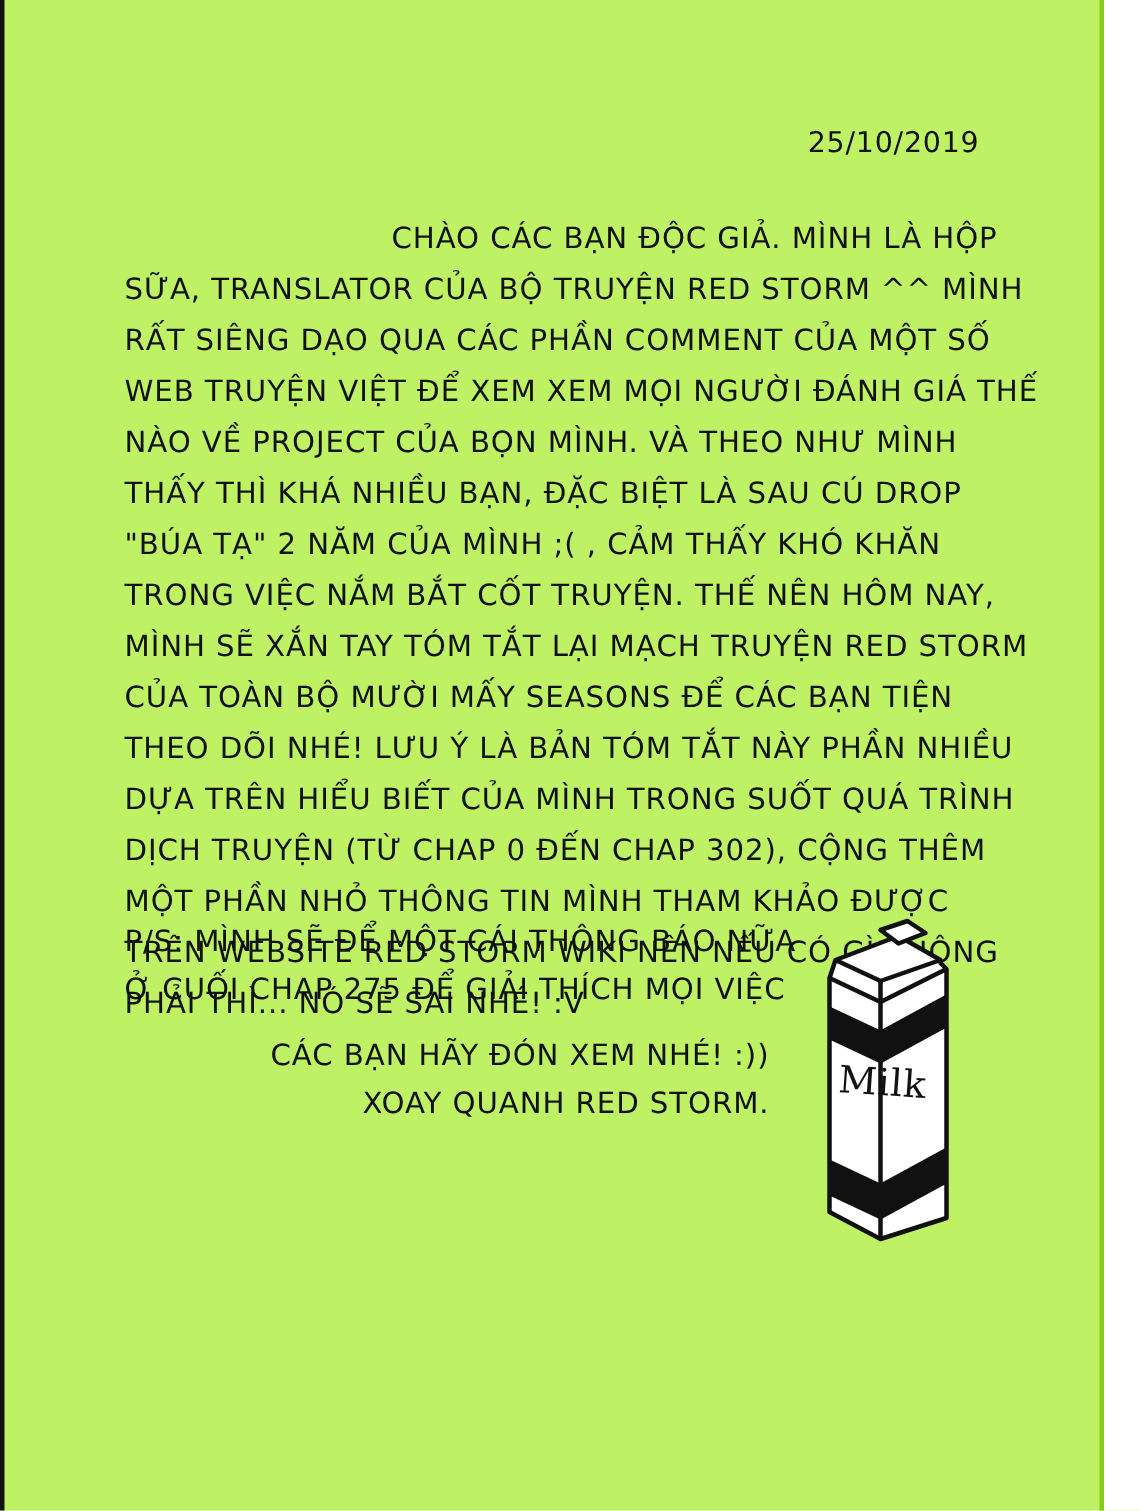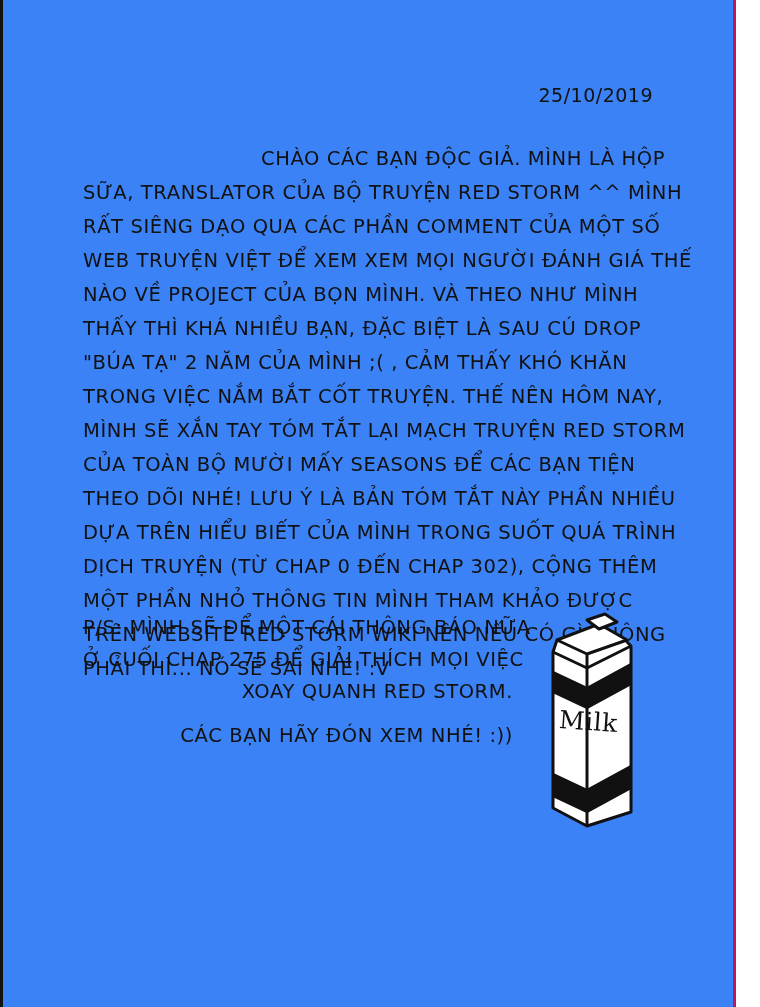--- a/index.html
+++ b/index.html
@@ -14,23 +14,23 @@
     font-family: "DejaVu Sans", sans-serif;
     color: #111111;
     overflow: hidden;
   }
 
   .page {
     position: absolute;
     left: 0; top: 0;
     width: 736px;
     height: 1007px;
-    background: #3b82f6;
+    background: #bef264;
     border-left: 3px solid #111111;
-    border-right: 3px solid #be185d;
+    border-right: 3px solid #84cc16;
     box-sizing: border-box;
   }
 
   .date {
     position: absolute;
     right: 80px;
     top: 84px;
     font-size: 19px;
     letter-spacing: 0.5px;
     white-space: nowrap;
@@ -105,22 +105,22 @@
 
 <div class="page">
 
   <div class="date">25/10/2019</div>
 
   <div class="body-text"><span class="indent"></span><span>CHÀO CÁC BẠN ĐỘC GIẢ. MÌNH LÀ HỘP SỮA, TRANSLATOR CỦA BỘ TRUYỆN RED STORM ^^ MÌNH RẤT SIÊNG DẠO QUA CÁC PHẦN COMMENT CỦA MỘT SỐ WEB TRUYỆN VIỆT ĐỂ XEM XEM MỌI NGƯỜI ĐÁNH GIÁ THẾ NÀO VỀ PROJECT CỦA BỌN MÌNH. VÀ THEO NHƯ MÌNH THẤY THÌ KHÁ NHIỀU BẠN, ĐẶC BIỆT LÀ SAU CÚ DROP "BÚA TẠ" 2 NĂM CỦA MÌNH ;( , CẢM THẤY KHÓ KHĂN TRONG VIỆC NẮM BẮT CỐT TRUYỆN. THẾ NÊN HÔM NAY, MÌNH SẼ XẮN TAY TÓM TẮT LẠI MẠCH TRUYỆN RED STORM CỦA TOÀN BỘ MƯỜI MẤY SEASONS ĐỂ CÁC BẠN TIỆN THEO DÕI NHÉ! LƯU Ý LÀ BẢN TÓM TẮT NÀY PHẦN NHIỀU DỰA TRÊN HIỂU BIẾT CỦA MÌNH TRONG SUỐT QUÁ TRÌNH DỊCH TRUYỆN (TỪ CHAP 0 ĐẾN CHAP 302), CỘNG THÊM MỘT PHẦN NHỎ THÔNG TIN MÌNH THAM KHẢO ĐƯỢC TRÊN WEBSITE RED STORM WIKI NÊN NẾU CÓ GÌ KHÔNG PHẢI THÌ... NÓ SẼ SAI NHÉ! :V</span></div>
 
   <div class="ps-block">
     <div class="ps-line">P/S: MÌNH SẼ ĐỂ MỘT CÁI THÔNG BÁO NỮA</div>
     <div class="ps-line">Ở CUỐI CHAP 275 ĐỂ GIẢI THÍCH MỌI VIỆC</div>
+    <div class="ps-line ps-last">CÁC BẠN HÃY ĐÓN XEM NHÉ! :))</div>
     <div class="ps-line">XOAY QUANH RED STORM.</div>
-    <div class="ps-line ps-last">CÁC BẠN HÃY ĐÓN XEM NHÉ! :))</div>
   </div>
 
   <div class="carton">
     <svg width="120" height="225" viewBox="0 0 120 225" xmlns="http://www.w3.org/2000/svg">
 
       <path d="M26 28 L68 12 L96 28 L96 30 L100 34 L100 200 L56 214 L22 196 L22 40 Z" fill="#ffffff" stroke="#111111" stroke-width="3" stroke-linejoin="round"></path>
 
       <path d="M26 28 L56 42 L96 28" fill="none" stroke="#111111" stroke-width="3" stroke-linejoin="round"></path>
       <path d="M56 42 L56 56" fill="none" stroke="#111111" stroke-width="3"></path>
       <path d="M22 40 L56 56 L100 34" fill="none" stroke="#111111" stroke-width="3" stroke-linejoin="round"></path>

